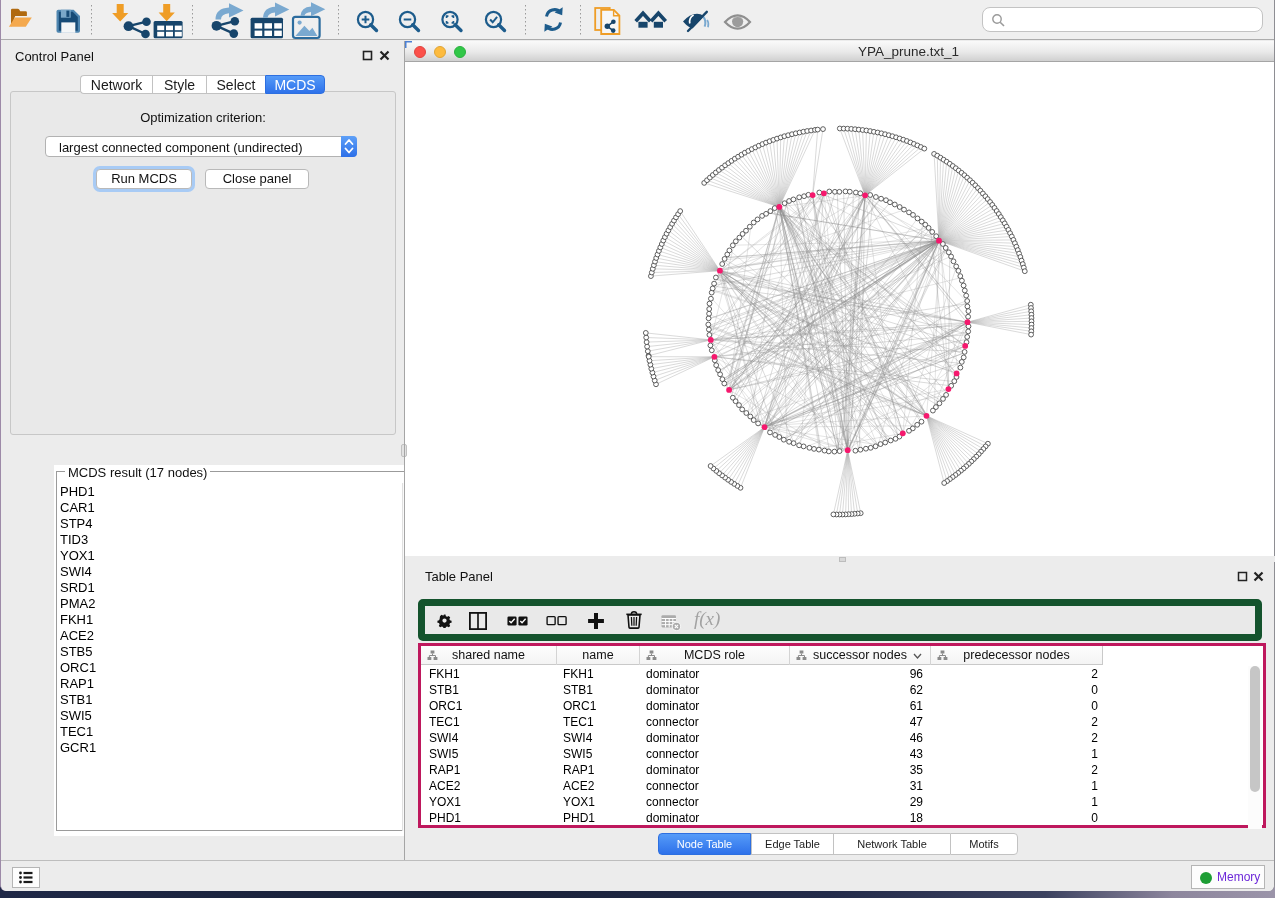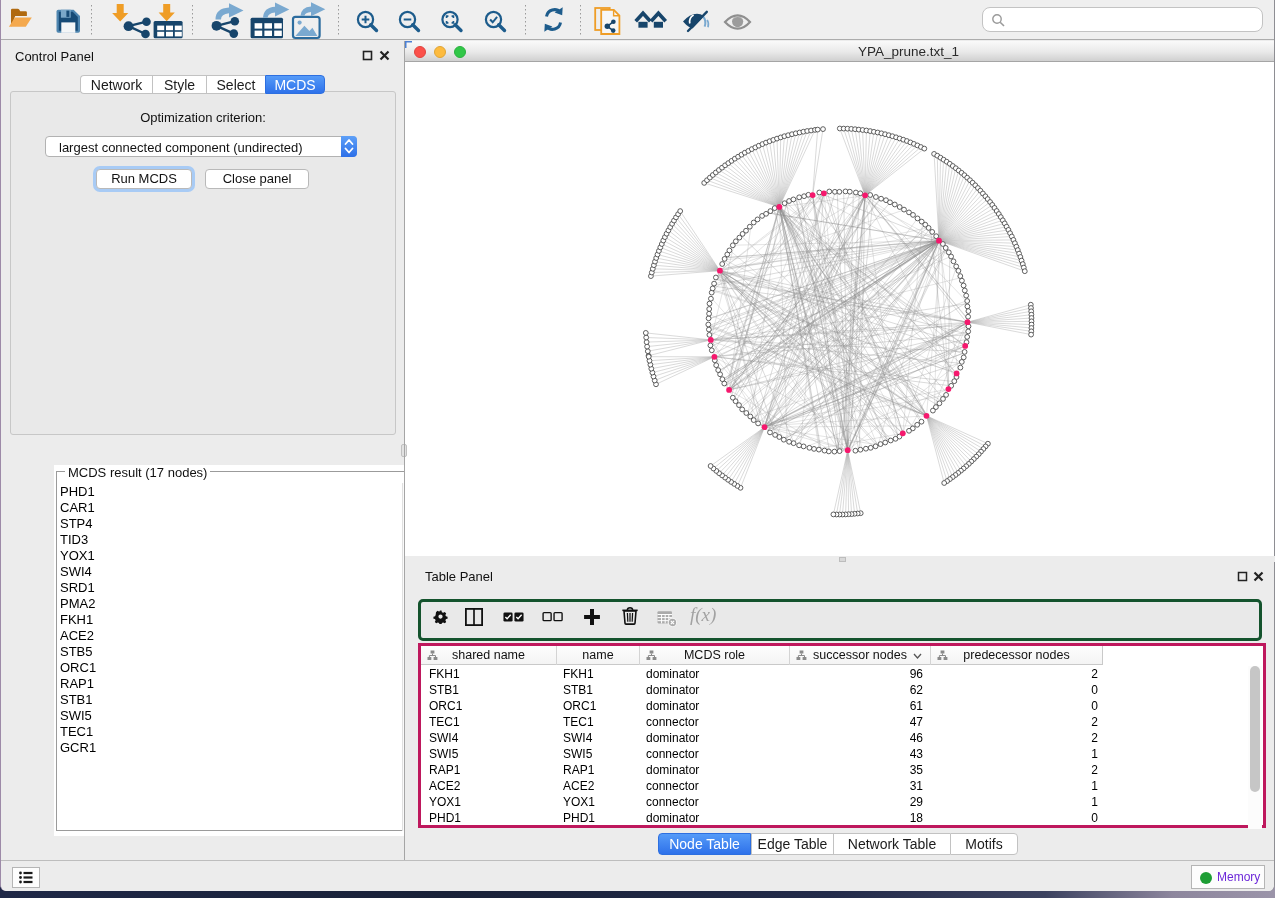--- a/index.html
+++ b/index.html
@@ -59,35 +59,35 @@
 
 #hsplit { position:absolute; left:404px; top:556px; width:870px; height:6px; background:#ececec; }
 #hsplit .grip { position:absolute; left:434px; top:1px; width:7px; height:5px;
   background:#d8d8d8; border:1px solid #bdbdbd; }
 #vsplitgrip { position:absolute; left:400px; top:444px; width:6px; height:13px;
   background:#e2e2e2; border:1px solid #c0c0c0; border-radius:2px; }
 
 #tablepanel { position:absolute; left:404px; top:562px; width:869px; height:298px; background:#ececec; }
 #tptitle { position:absolute; left:20px; top:7px; font-size:13px; color:#111; }
 #tptoolbar { position:absolute; left:13px; top:37px; width:844px; height:42px;
-  background:#e9e9e9; border:3px solid #14532d; border-radius:5px; }
+  background:#e9e9e9; border:7px solid #14532d; border-radius:5px; }
 #tbl { position:absolute; left:13px; top:81px; width:848px; height:185px;
   background:#fff; border:3px solid #be185d; font-size:12px; }
 #tblhead { position:absolute; left:0; top:0; height:19px; width:682px;
   background:linear-gradient(#fdfdfd,#f4f4f4); border-bottom:1px solid #c9c9c9; }
 .hcell { position:absolute; top:0; height:19px; border-right:1px solid #d4d4d4;
   text-align:center; font-size:12.5px; color:#111; line-height:19px; }
 .hico { position:absolute; left:6px; top:4px; }
 .trow { position:absolute; left:0; height:16px; width:830px; line-height:15px; }
 .trow div { position:absolute; top:0; }
 #tblsb { position:absolute; right:1px; top:20px; width:14px; height:163px; background:#fcfcfc; }
 #tblsb .thumb { position:absolute; left:2px; top:0px; width:10px; height:126px;
   background:#c6c6c6; border-radius:5px; }
 
-#btabs { position:absolute; left:253px; top:271px; height:22px; display:flex; font-size:14px; }
+#btabs { position:absolute; left:253px; top:271px; height:22px; display:flex; font-size:11px; }
 .btab { background:#fff; border:1px solid #c2c2c2; border-right:none;
   display:flex; align-items:center; justify-content:center; color:#1c1c1c; }
 .btab.sel { background:linear-gradient(#559bf8,#2e71ea); color:#fff;
   border:1px solid #2d6fe0; border-radius:4px 0 0 4px; }
 .btab.last { border-right:1px solid #c2c2c2; border-radius:0 4px 4px 0; }
 
 #statusbar { position:absolute; left:0; top:860px; width:1273px; height:31px;
   background:#ececec; border-top:1px solid #bdbdbd; border-radius:0 0 6px 6px; }
 #listbtn { position:absolute; left:11px; top:6px; width:28px; height:21px;
   background:#fdfdfd; border:1px solid #b5b5b5; }

